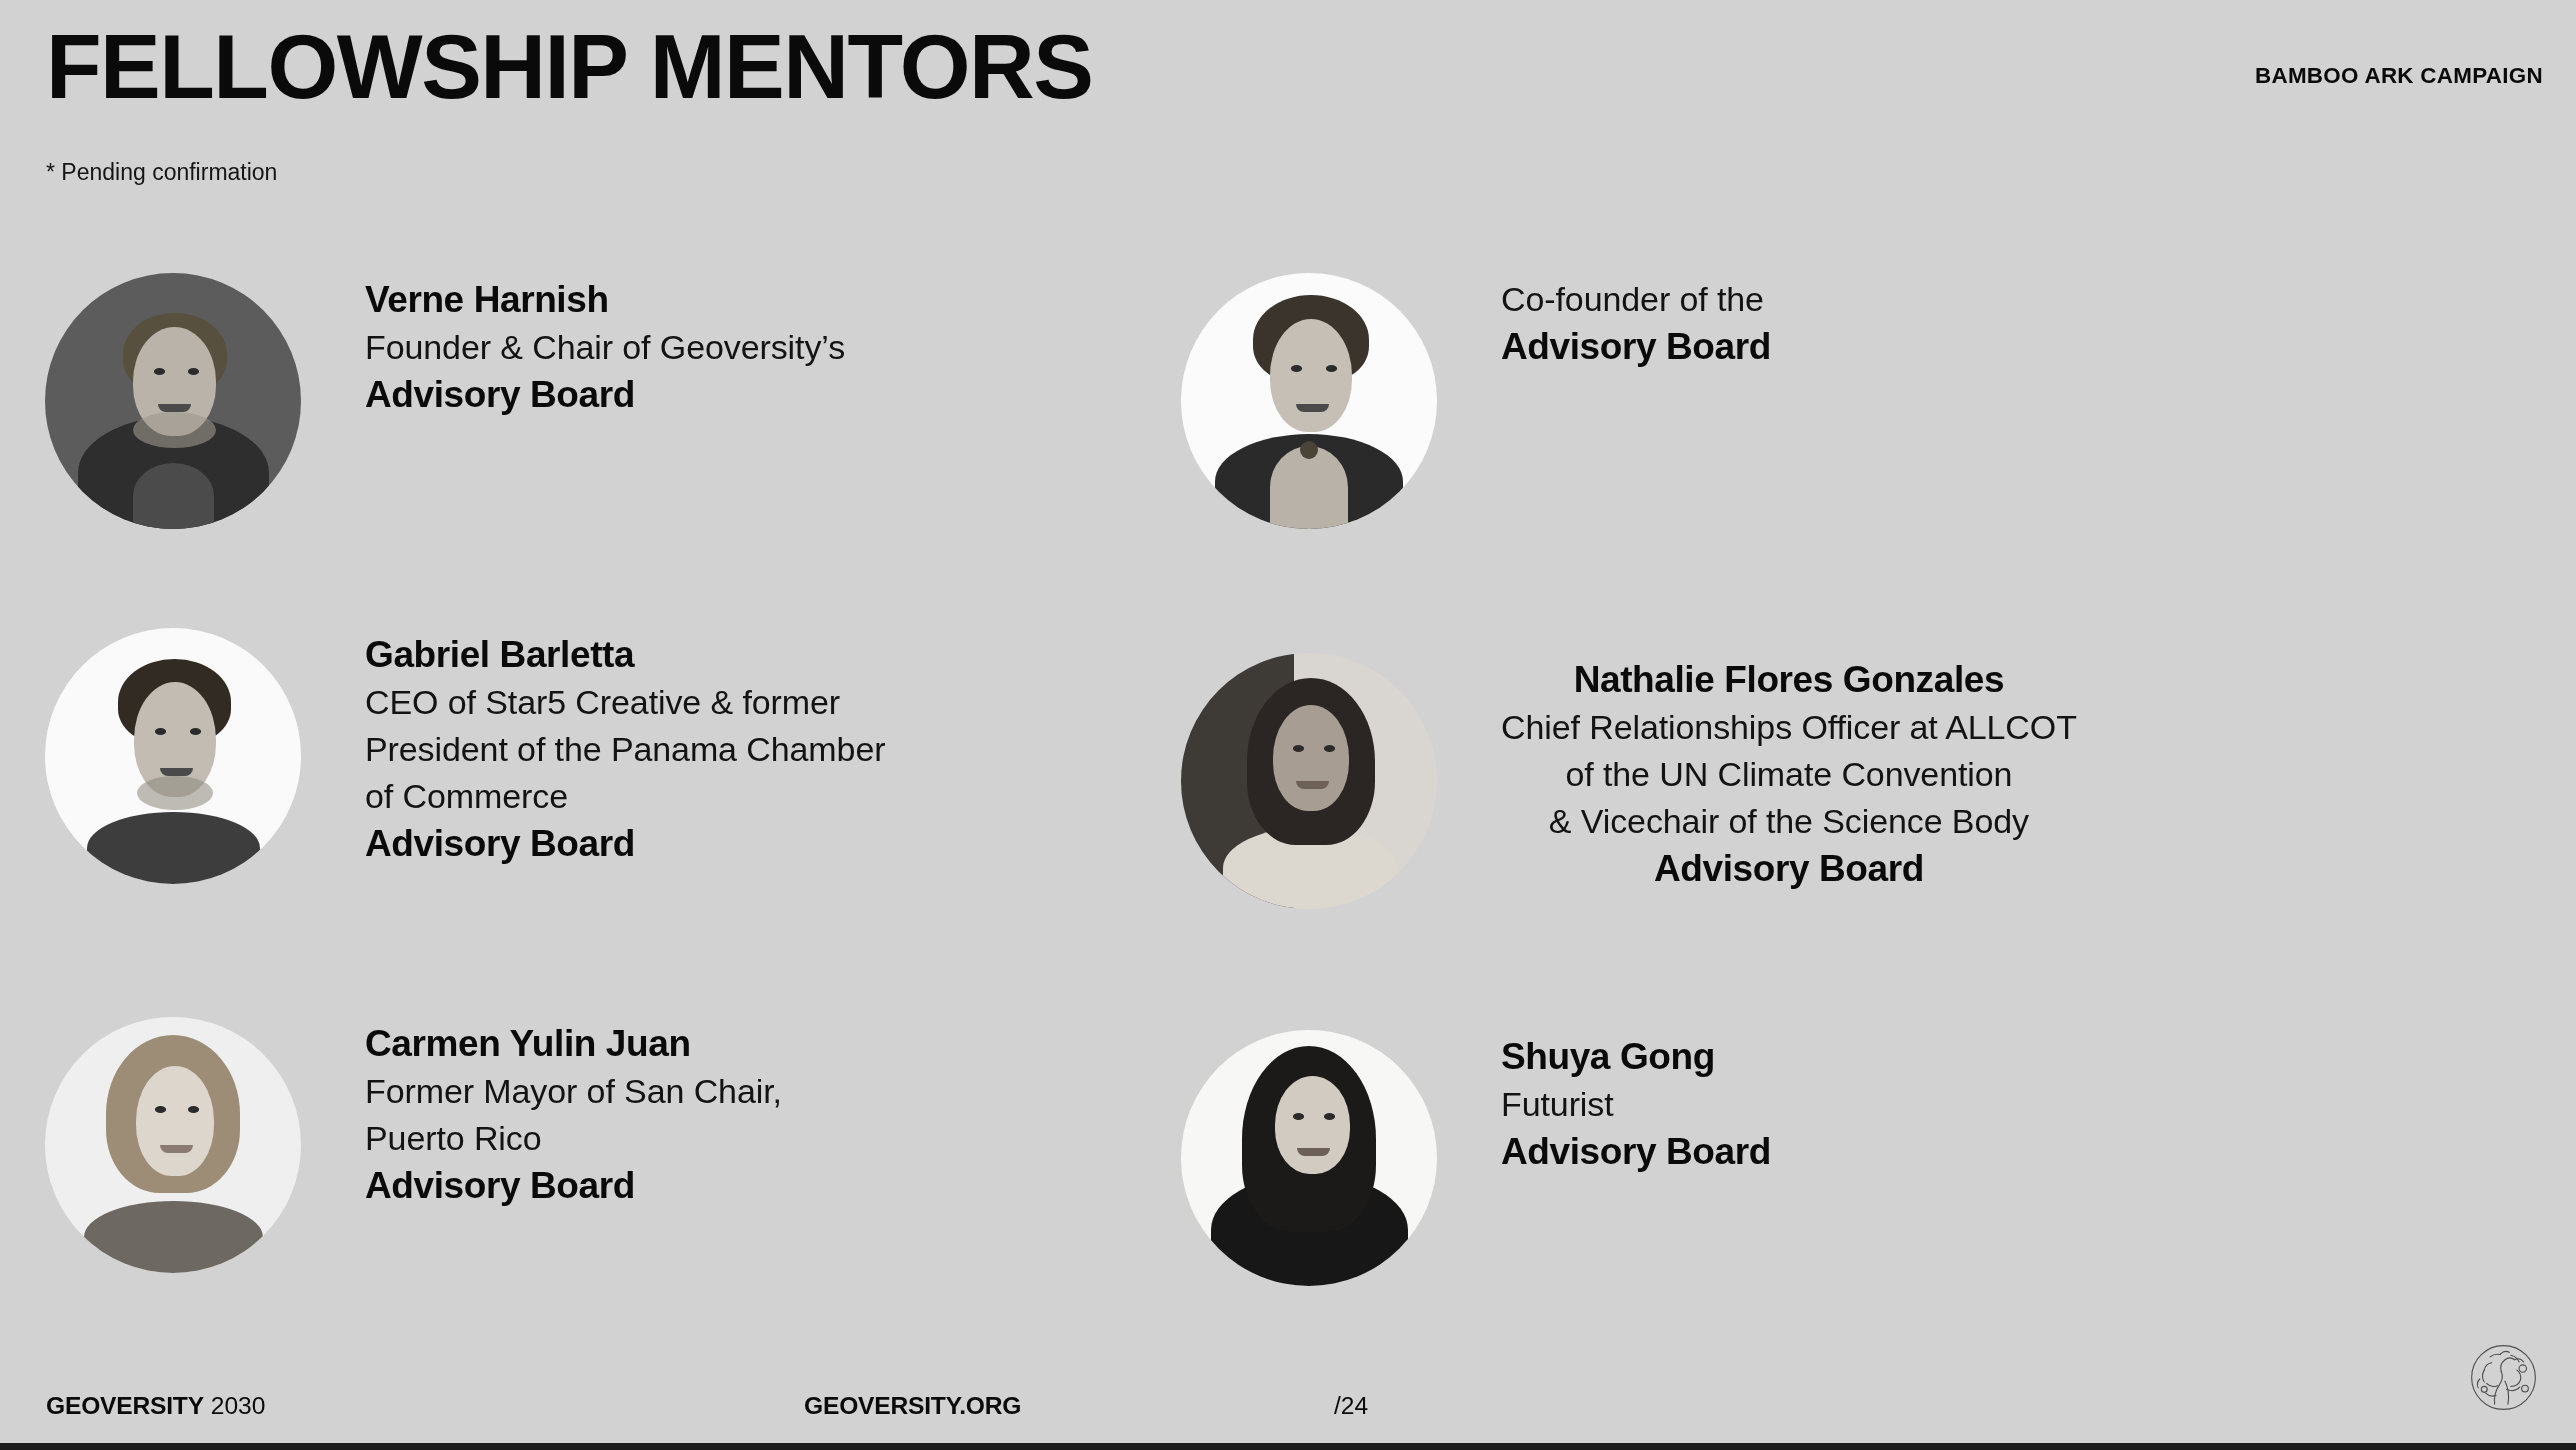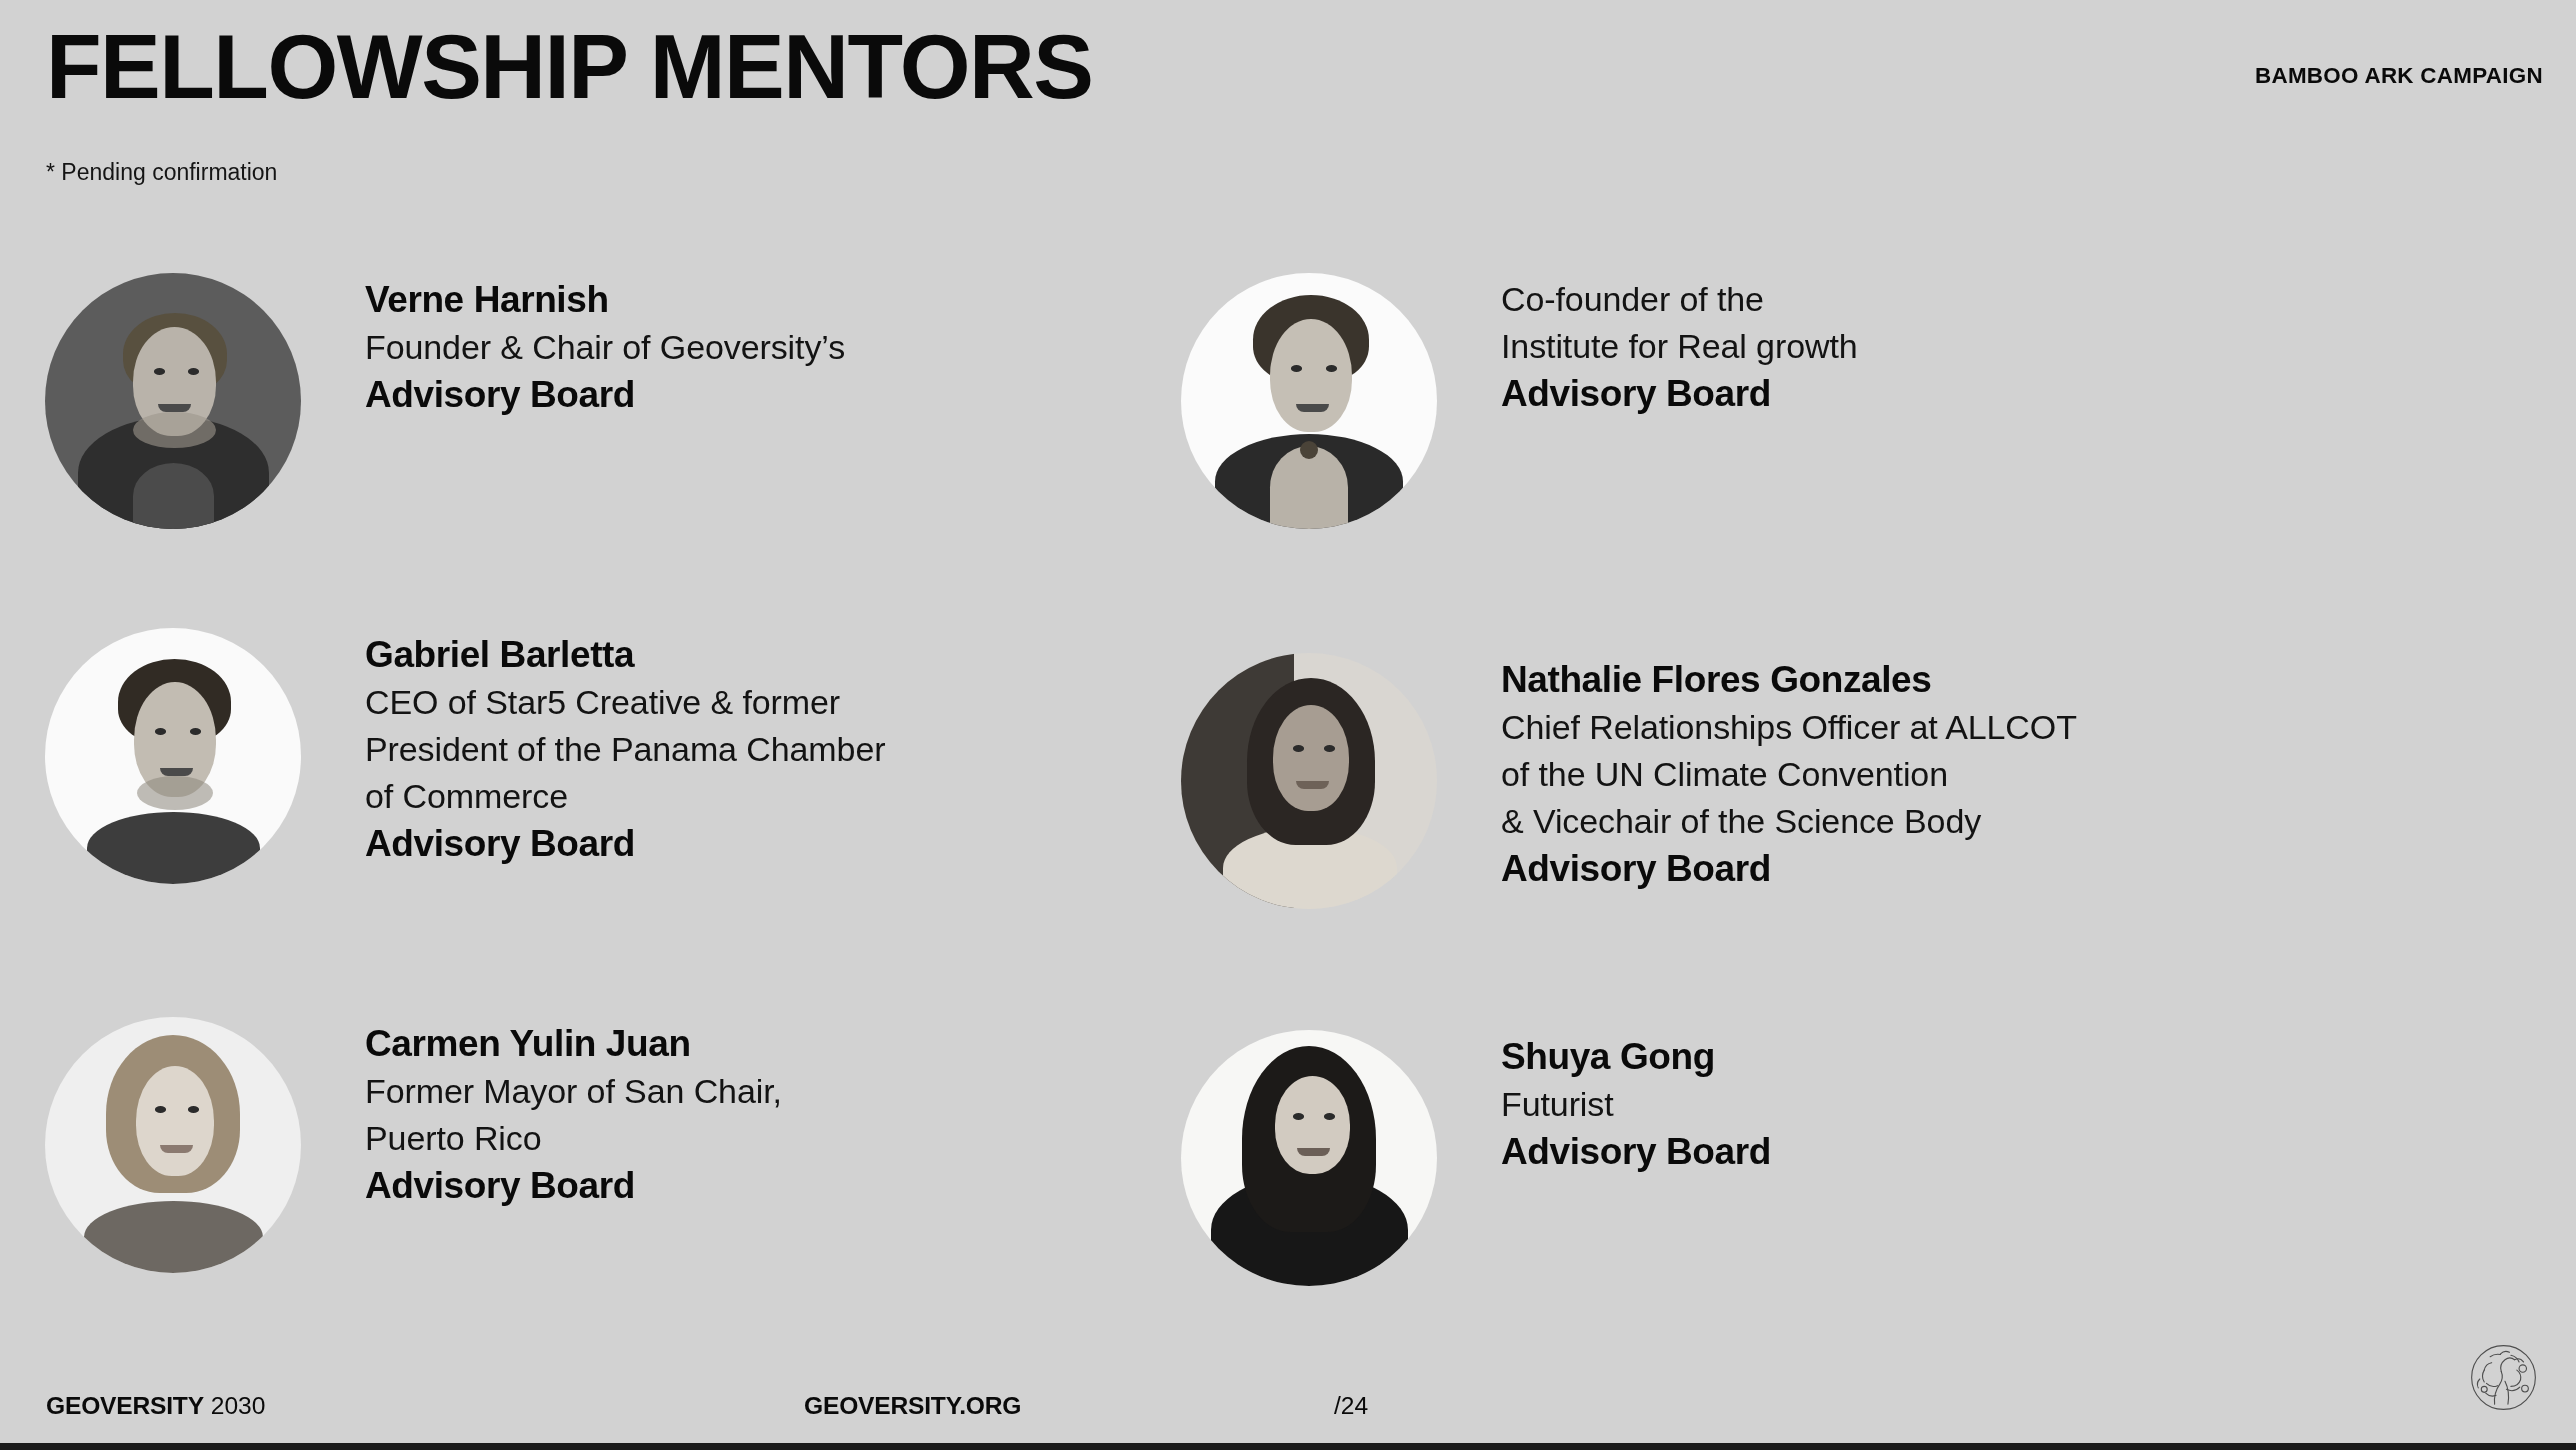--- a/index.html
+++ b/index.html
@@ -218,21 +218,20 @@
           <div class="hair" style="left:72px; top:22.4px; width:116px; height:89px; background:#3a342c;"></div>
           <div class="face" style="left:89px; top:46px; width:82px; height:113px; background:#c5bfb5;"></div>
           <div class="eye" style="left:110px; top:92px;"></div>
           <div class="eye" style="left:145px; top:92px;"></div>
           <div class="mouth" style="left:115px; top:131px;"></div>
           <div class="shadow" style="left:119px; top:168px; width:18px; height:18px; background:#4a4338;"></div>
         </div>
       </div>
       <div class="mentor-text" style="margin-left:64px;">
         <div class="mentor-desc-line">Co-founder of the</div>
-        <div class="mentor-desc-line">Institute for Real growth</div>
         <div class="mentor-role">Advisory Board</div>
       </div>
     </div>
 
     <div class="mentor-card" style="left:45px; top:628px;">
       <div class="mentor-avatar">
         <div class="ph">
           <div class="bg" style="background:#fafafa;"></div>
           <div class="body" style="left:42px; bottom:0; width:173px; height:72px; background:#3d3d3d;"></div>
           <div class="hair" style="left:73px; top:31px; width:113px; height:86px; background:#312b24;"></div>
@@ -245,21 +244,21 @@
       </div>
       <div class="mentor-text" style="margin-left:64px;">
         <div class="mentor-name">Gabriel Barletta</div>
         <div class="mentor-desc-line">CEO of Star5 Creative &amp; former</div>
         <div class="mentor-desc-line">President of the Panama Chamber</div>
         <div class="mentor-desc-line">of Commerce</div>
         <div class="mentor-role">Advisory Board</div>
       </div>
     </div>
 
-    <div class="mentor-card" style="left:1181px; top:653px;">
+    <div class="mentor-card" style="left:1181px; top:653px;text-align:center;">
       <div class="mentor-avatar">
         <div class="ph">
           <div class="bg" style="background:#d9d6d1;"></div>
           <div class="bg" style="left:0; width:44%; background:#3e3a36;"></div>
           <div class="body" style="left:42px; bottom:0; width:174px; height:82px; background:#ddd8cf;"></div>
           <div class="hair" style="left:66px; top:25px; width:128px; height:167px; background:#2b2623; border-radius:50% 50% 38% 38%;"></div>
           <div class="face" style="left:92px; top:52px; width:76px; height:106px; background:#a79d92;"></div>
           <div class="eye" style="left:112px; top:92px;"></div>
           <div class="eye" style="left:143px; top:92px;"></div>
           <div class="mouth" style="left:115px; top:128px; background:#6e6258;"></div>

